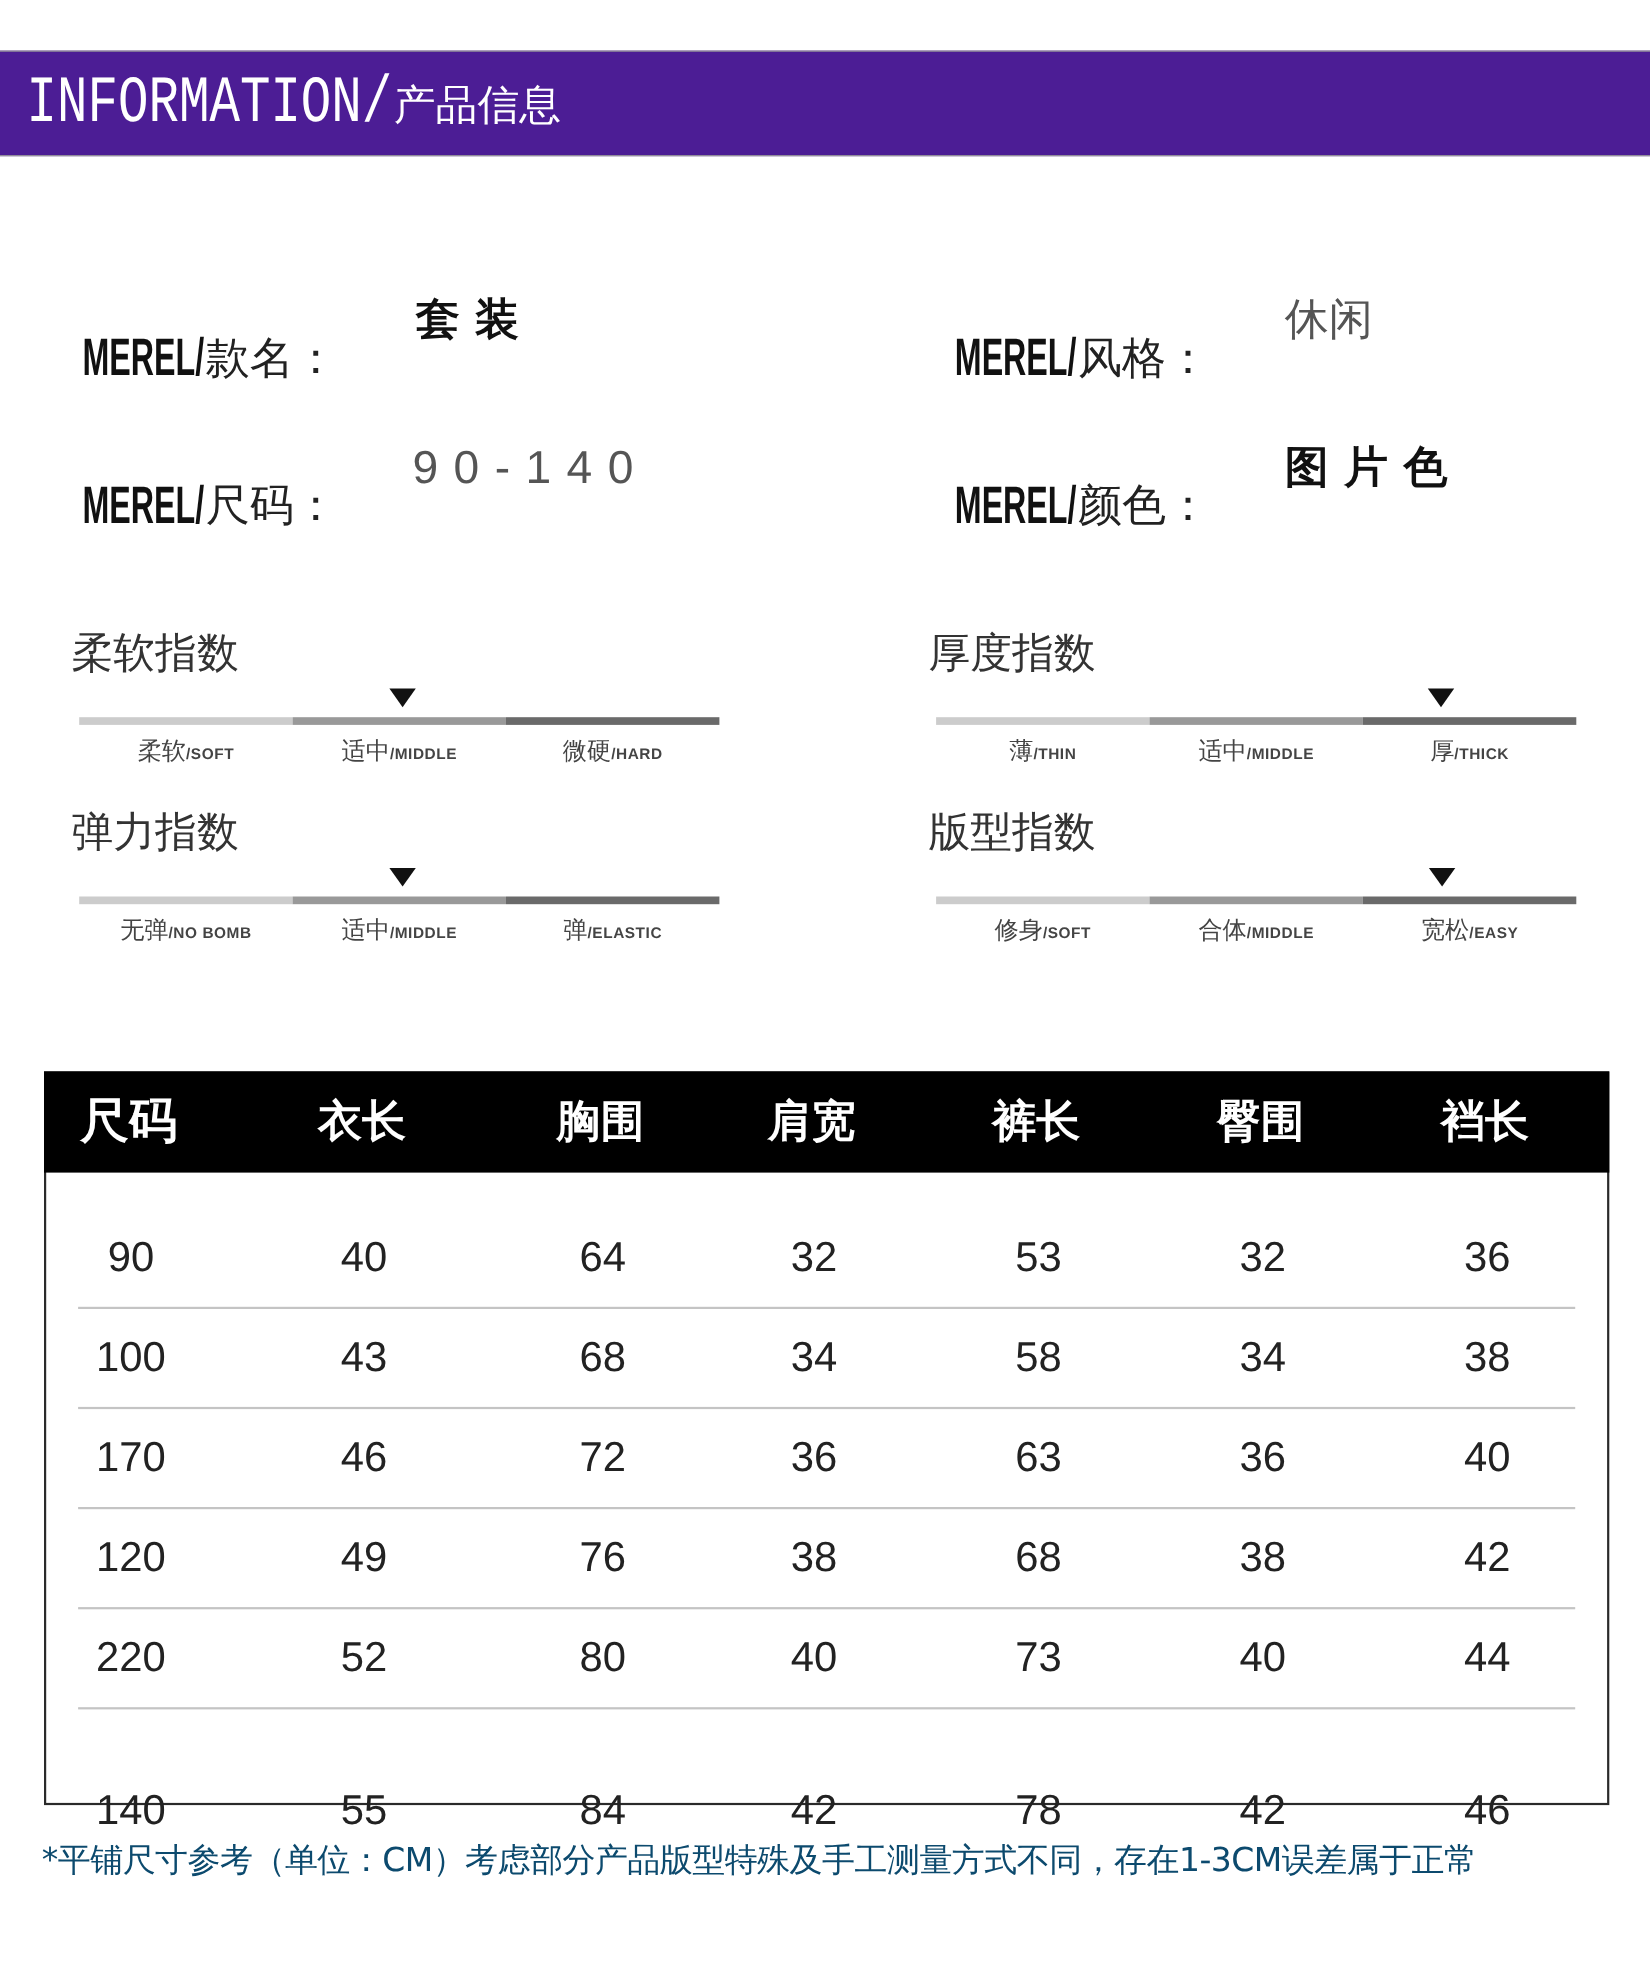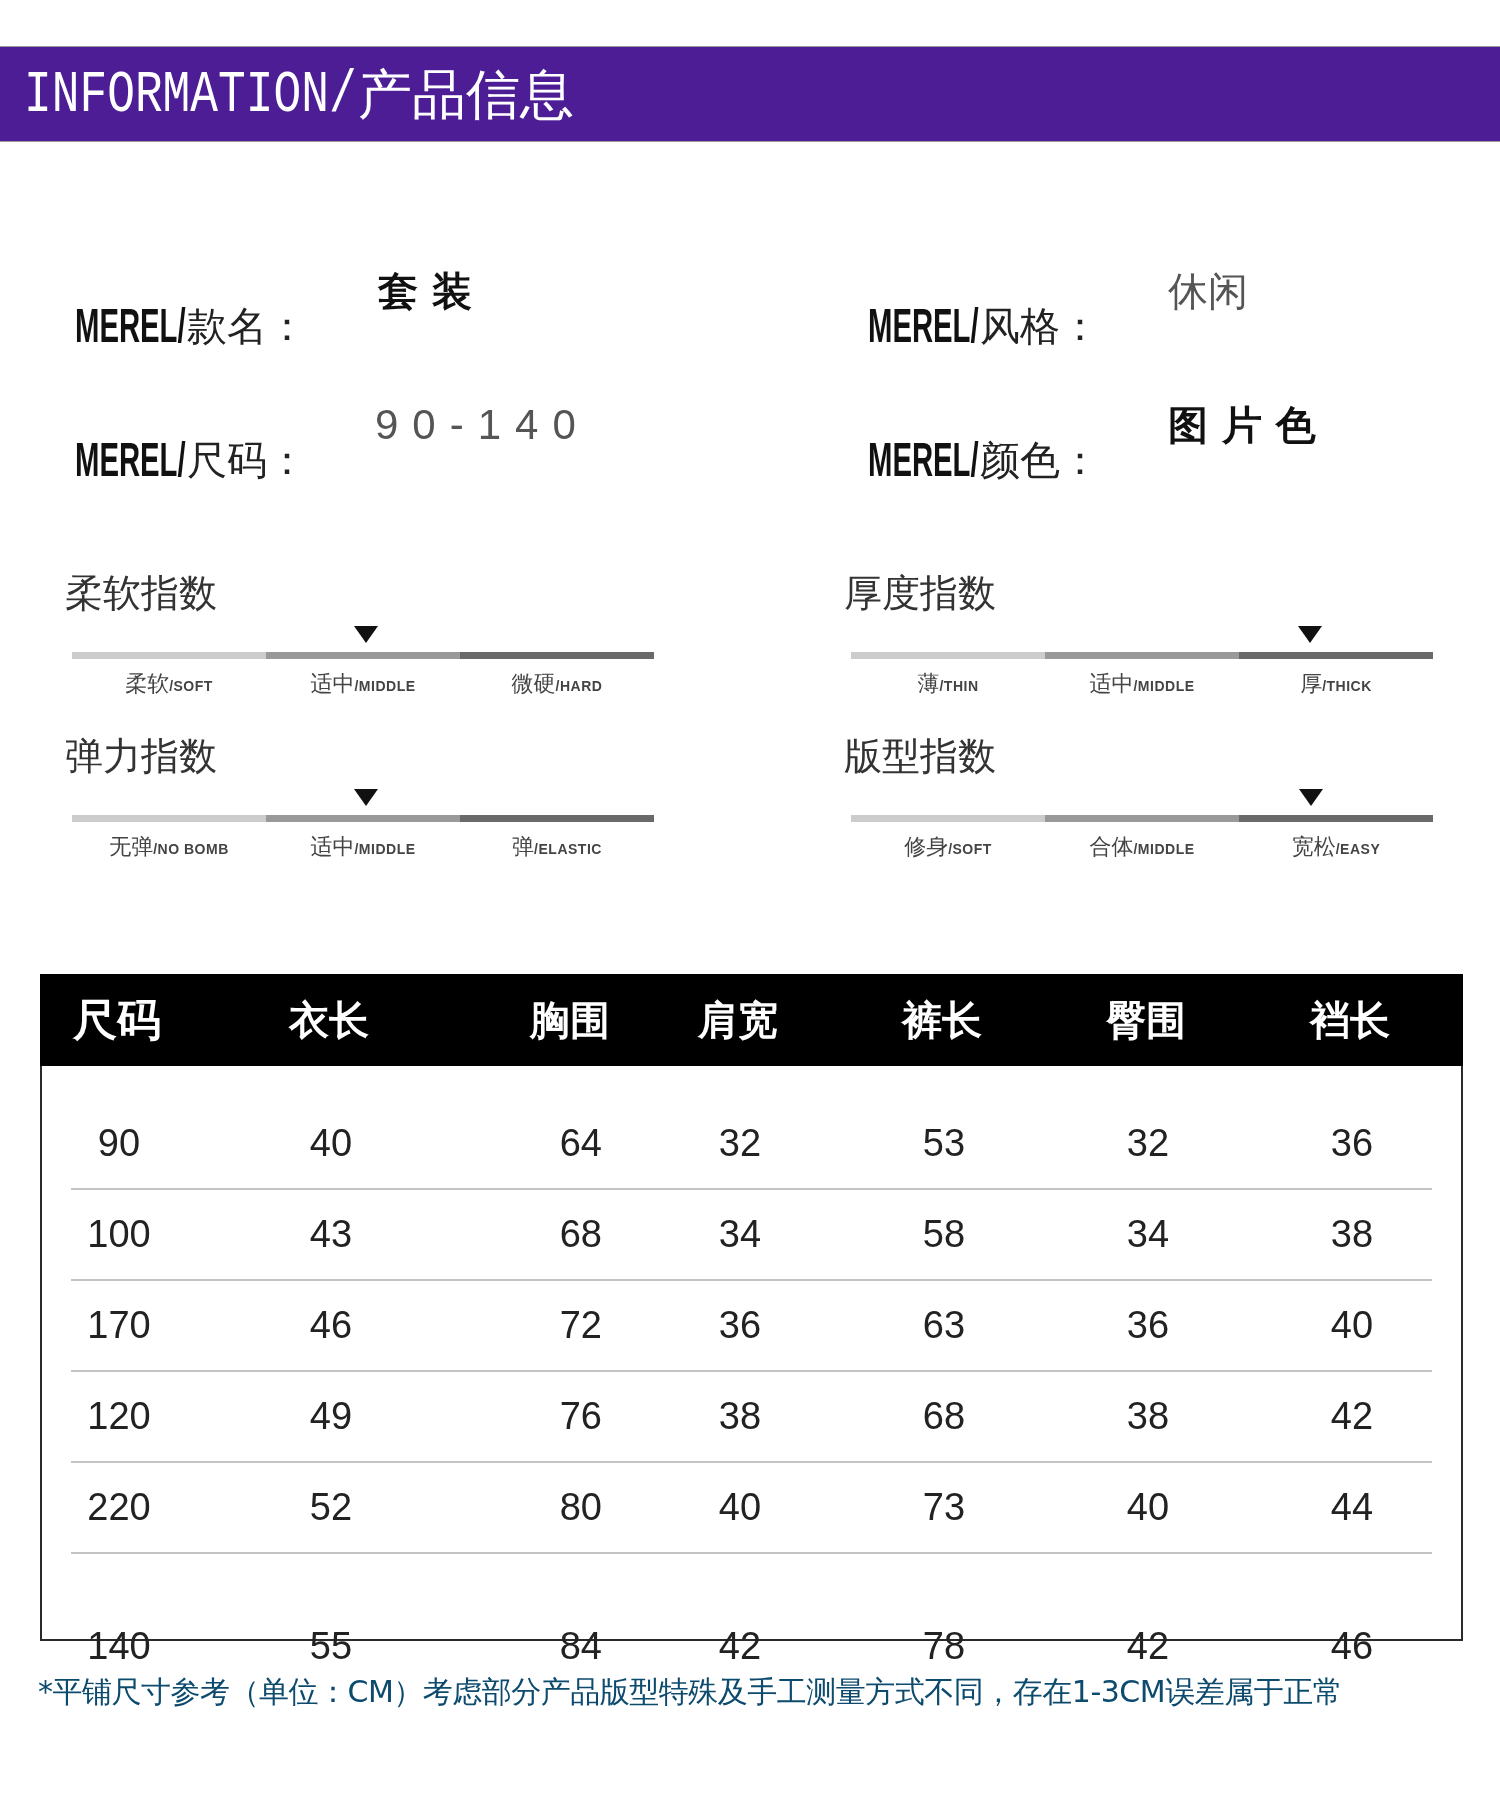--- a/index.html
+++ b/index.html
@@ -1,21 +1,21 @@
 <!DOCTYPE html>
 <html><head>
 <meta charset="utf-8">
 <style>
   html,body{margin:0;padding:0;background:#ffffff;}
   body{width:1500px;height:1793px;position:relative;overflow:hidden;font-family:"DejaVu Sans","Liberation Sans",sans-serif;color:#111;}
   .abs{position:absolute;}
   
   .topbar{left:0;top:46px;width:1500px;height:96px;background:#4c1d95;border-top:1px solid #9a9a9a;border-bottom:1px solid #9a9a9a;box-sizing:border-box;}
   .topbar .latin{position:absolute;left:24px;top:20px;font-family:"Liberation Mono",monospace;font-size:60px;line-height:56px;color:#fff;transform:scaleX(.77);transform-origin:left center;white-space:nowrap;}
-  .topbar .cjk{position:absolute;left:358px;top:18px;font-size:54px;line-height:60px;color:#fff;white-space:nowrap;}
+  .topbar .cjk{position:absolute;left:358px;top:18px;font-size:38px;line-height:60px;color:#fff;white-space:nowrap;}
   
   .info{height:56px;line-height:56px;white-space:nowrap;margin-top:35px;}
   .info .pre{display:inline-block;width:112px;vertical-align:top;overflow:visible;}
   .info .pre span{display:inline-block;font-family:"Liberation Sans",sans-serif;font-weight:bold;font-size:48px;transform:scaleX(.61);transform-origin:left center;color:#111;}
   .info .lbl{display:inline-block;font-size:40px;color:#222;vertical-align:top;}
   .val{height:56px;line-height:56px;white-space:nowrap;font-size:40px;}
   .val.bold{font-weight:bold;color:#111;}
   .val.gray{color:#555;}
   .val.spaced{letter-spacing:14px;font-family:"Liberation Sans",sans-serif;font-size:42px;}
   
@@ -32,21 +32,21 @@
   .slider .opt .cn{font-size:22px;}
   .slider .opt .en{font-family:"Liberation Sans",sans-serif;font-weight:bold;font-size:14px;letter-spacing:.5px;}
   
   .table{left:40px;top:974px;width:1423px;height:667px;border:2px solid #2a2a2a;box-sizing:border-box;}
   .thead{position:absolute;left:-2px;top:-2px;width:1423px;height:92px;background:#000;}
   .th{position:absolute;top:0;width:180px;margin-left:-90px;text-align:center;line-height:92px;font-size:40px;font-weight:bold;color:#fff;white-space:nowrap;}
   .th.first{font-size:44px;}
   .row{position:absolute;left:0;width:1419px;height:91px;}
   .row .sep{position:absolute;left:29px;width:1361px;bottom:-1px;height:2px;background:#c4c4c4;}
   .td{position:absolute;top:0;width:160px;margin-left:-80px;text-align:center;line-height:91px;font-family:"Liberation Sans",sans-serif;font-size:38px;color:#222;}
-  .p0{left:77px;} .p1{left:289px;} .p2{left:480px;text-align:right;} .p3{left:698px;} .p4{left:902px;} .p5{left:1106px;} .p6{left:1310px;}
+  .p0{left:77px;} .p1{left:289px;} .p2{left:506px;} .p3{left:698px;} .p4{left:902px;} .p5{left:1106px;} .p6{left:1310px;}
   
   .footer{left:38px;top:1672px;font-size:30px;line-height:40px;color:#0c4a6e;white-space:nowrap;letter-spacing:-0.5px;}
 </style>
 </head>
 <body>
 
 <div class="abs topbar">
   <span class="latin">INFORMATION/</span>
   <span class="cjk">产品信息</span>
 </div>

